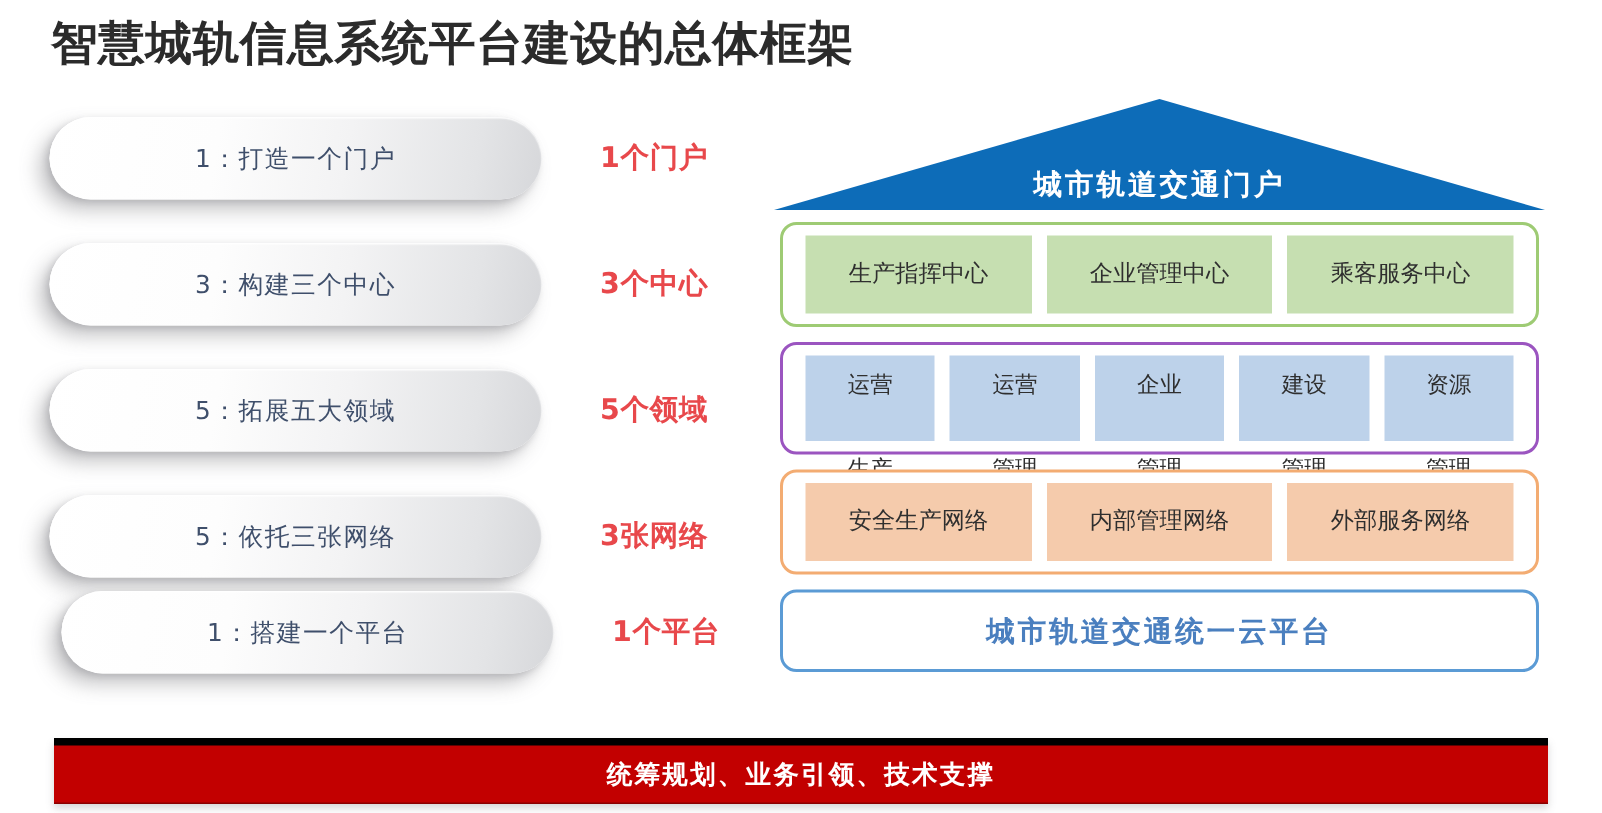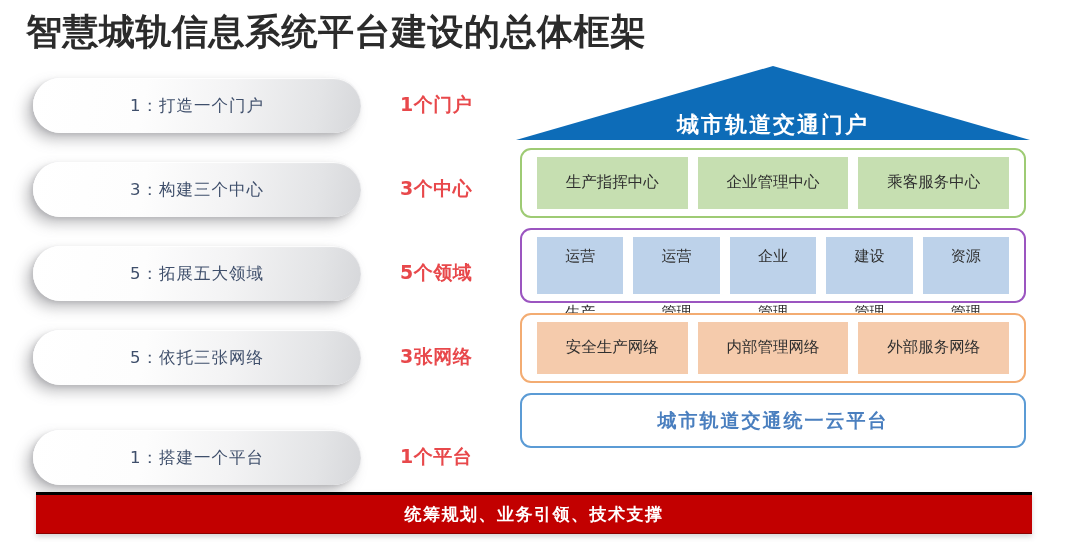--- a/index.html
+++ b/index.html
@@ -11,23 +11,23 @@
     width: 1068px;
     height: 542px;
     position: relative;
     overflow: hidden;
     font-family: "DejaVu Sans", "Liberation Sans", sans-serif;
   }
 
   
   .page-title {
     position: absolute;
-    left: 26px;
+    left: 34px;
     top: 8px;
-    font-size: 36px;
+    font-size: 31px;
     font-weight: bold;
     color: #2b2b2b;
     letter-spacing: 0.5px;
     white-space: nowrap;
   }
 
   
   .left-col {
     position: absolute;
     left: 0px;
@@ -89,21 +89,21 @@
     width: 522px;
     height: 86px;
   }
   .roof svg { display: block; }
   .roof-label {
     position: absolute;
     left: 0;
     top: 50px;
     width: 522px;
     text-align: center;
-    font-size: 22px;
+    font-size: 19px;
     font-weight: bold;
     color: #ffffff;
     letter-spacing: 2px;
     pointer-events: none;
   }
 
   .band {
     position: absolute;
     left: 8px;
     width: 506px;
@@ -148,21 +148,21 @@
   }
 
   
   .banner {
     position: absolute;
     left: 36px;
     top: 492px;
     width: 996px;
     height: 38px;
     background: #C20000;
-    border-top: 3px solid #000000;
+    border-top: 5px solid #000000;
     border-bottom: 1px solid #8a0000;
     display: flex;
     align-items: center;
     justify-content: center;
     box-shadow: 0 3px 5px rgba(120,120,125,0.30);
     text-align: center;
   }
   .banner-text {
     font-size: 17px;
     font-weight: bold;
@@ -199,21 +199,21 @@
     <div class="count-label">5个领域</div>
   </div>
 
   <div class="pill-row" style="top:252px;">
     <div class="pill">
       <span class="pill-label">5：依托三张网络</span>
     </div>
     <div class="count-label">3张网络</div>
   </div>
 
-  <div class="pill-row" style="top:352px;">
+  <div class="pill-row" style="top:316px;margin-left:8px;">
     <div class="pill">
       <span class="pill-label">1：搭建一个平台</span>
     </div>
     <div class="count-label">1个平台</div>
   </div>
 
 </div>
 
 <div class="right-col">
 

